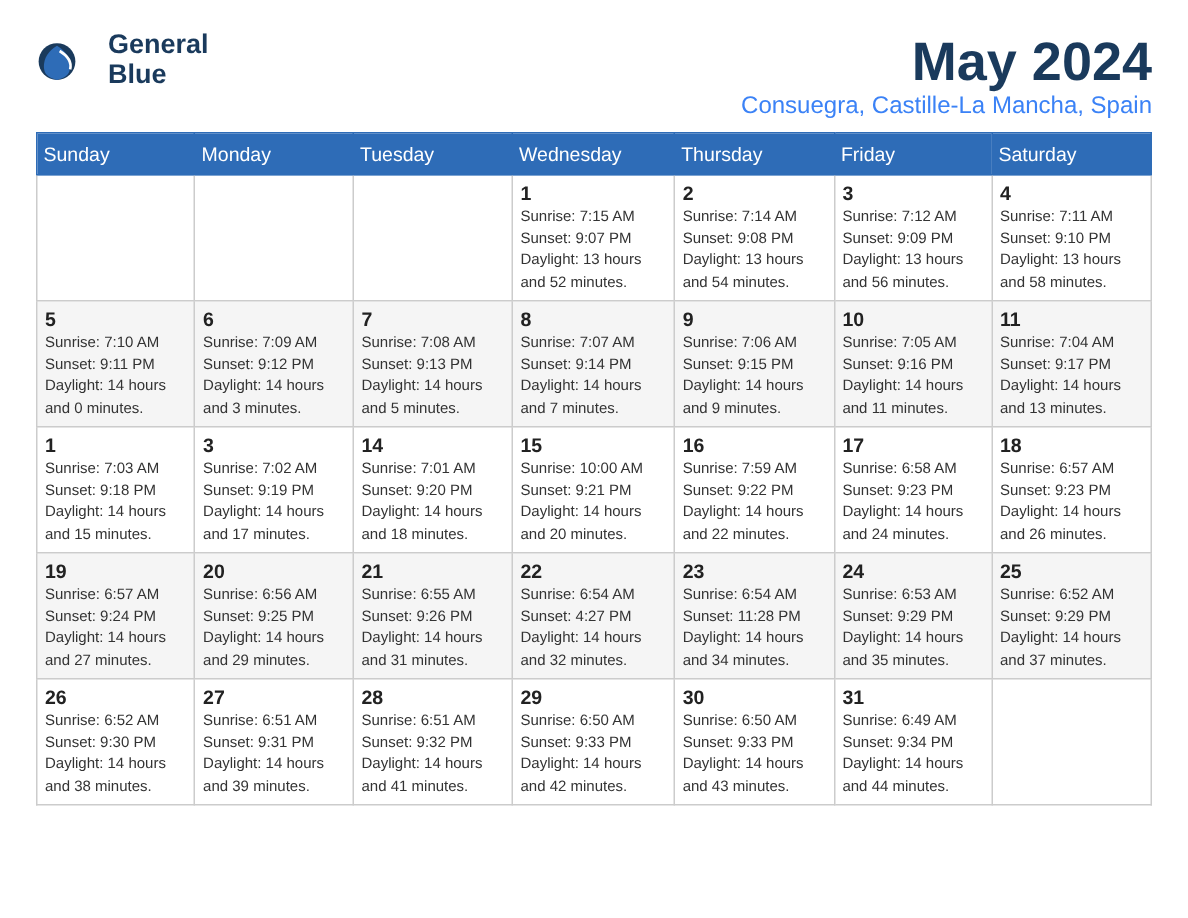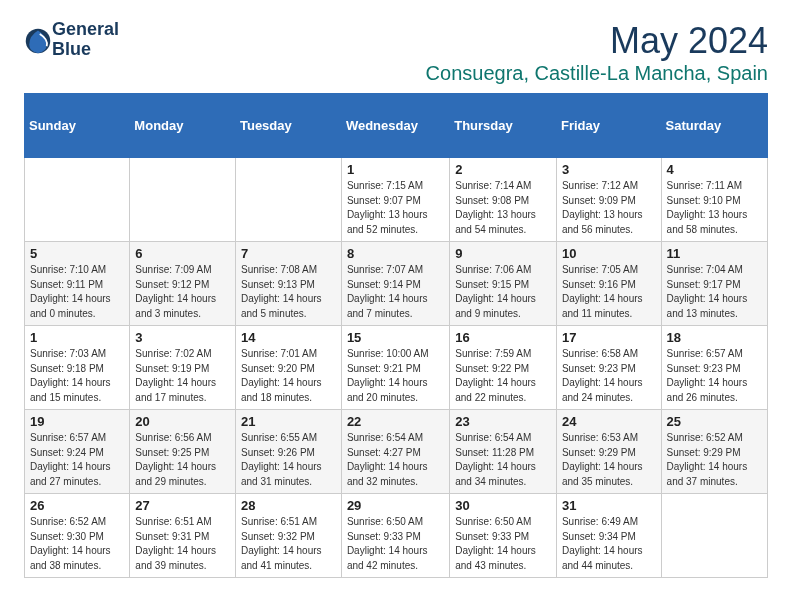--- a/index.html
+++ b/index.html
@@ -1,28 +1,28 @@
 <!DOCTYPE html>
 <html><head>
   <meta charset="utf-8">
   <style>
     * { box-sizing: border-box; margin: 0; padding: 0; }
     body { font-family: Arial, sans-serif; background: #fff; width: 792px; min-height: 612px; }
     .page { padding: 20px 24px; }
     .header { display: flex; justify-content: space-between; align-items: flex-start; margin-bottom: 8px; }
-    .logo { display: flex; align-items: center; gap: 0; }
+    .logo { display: flex; align-items: center; gap: 20px; }
     .logo-text { font-size: 18px; font-weight: bold; color: #1a3a5c; line-height: 1.1; }
     .logo-text span { display: block; }
     .logo-icon { width: 28px; height: 28px; position: relative; margin-top: 2px; }
     .logo-icon svg { width: 28px; height: 28px; }
     .title-block { text-align: right; }
-    .main-title { font-size: 36px; font-weight: normal; color: #1a3a5c; }
-    .subtitle { font-size: 20px; color: #0f766e; }
+    .main-title { font-size: 36px; font-weight: bold; color: #1a3a5c; }
+    .subtitle { font-size: 16px; color: #3b82f6; }
     .calendar { width: 100%; border-collapse: collapse; margin-top: 6px; }
-    .calendar thead th { background: #2e6cb7; color: #fff; font-size: 13px; font-weight: bold; padding: 24px 4px; text-align: left; border: 1px solid #2e6cb7; }
+    .calendar thead th { background: #2e6cb7; color: #fff; font-size: 13px; font-weight: normal; padding: 6px 4px; text-align: left; border: 1px solid #2e6cb7; }
     .calendar tbody td { border: 1px solid #ccc; vertical-align: top; padding: 4px 5px; font-size: 10.5px; color: #222; width: 112px; min-height: 80px; }
     .day-num { font-size: 13px; font-weight: bold; display: block; margin-bottom: 2px; }
     .day-info { font-size: 10px; color: #333; line-height: 1.45; }
     .empty { background: #f9f9f9; }
     tbody tr:nth-child(odd) td { background: #fff; }
     tbody tr:nth-child(even) td { background: #f5f5f5; }
     tbody td.empty { background: #f0f0f0; }
   </style>
 </head>
 <body>

